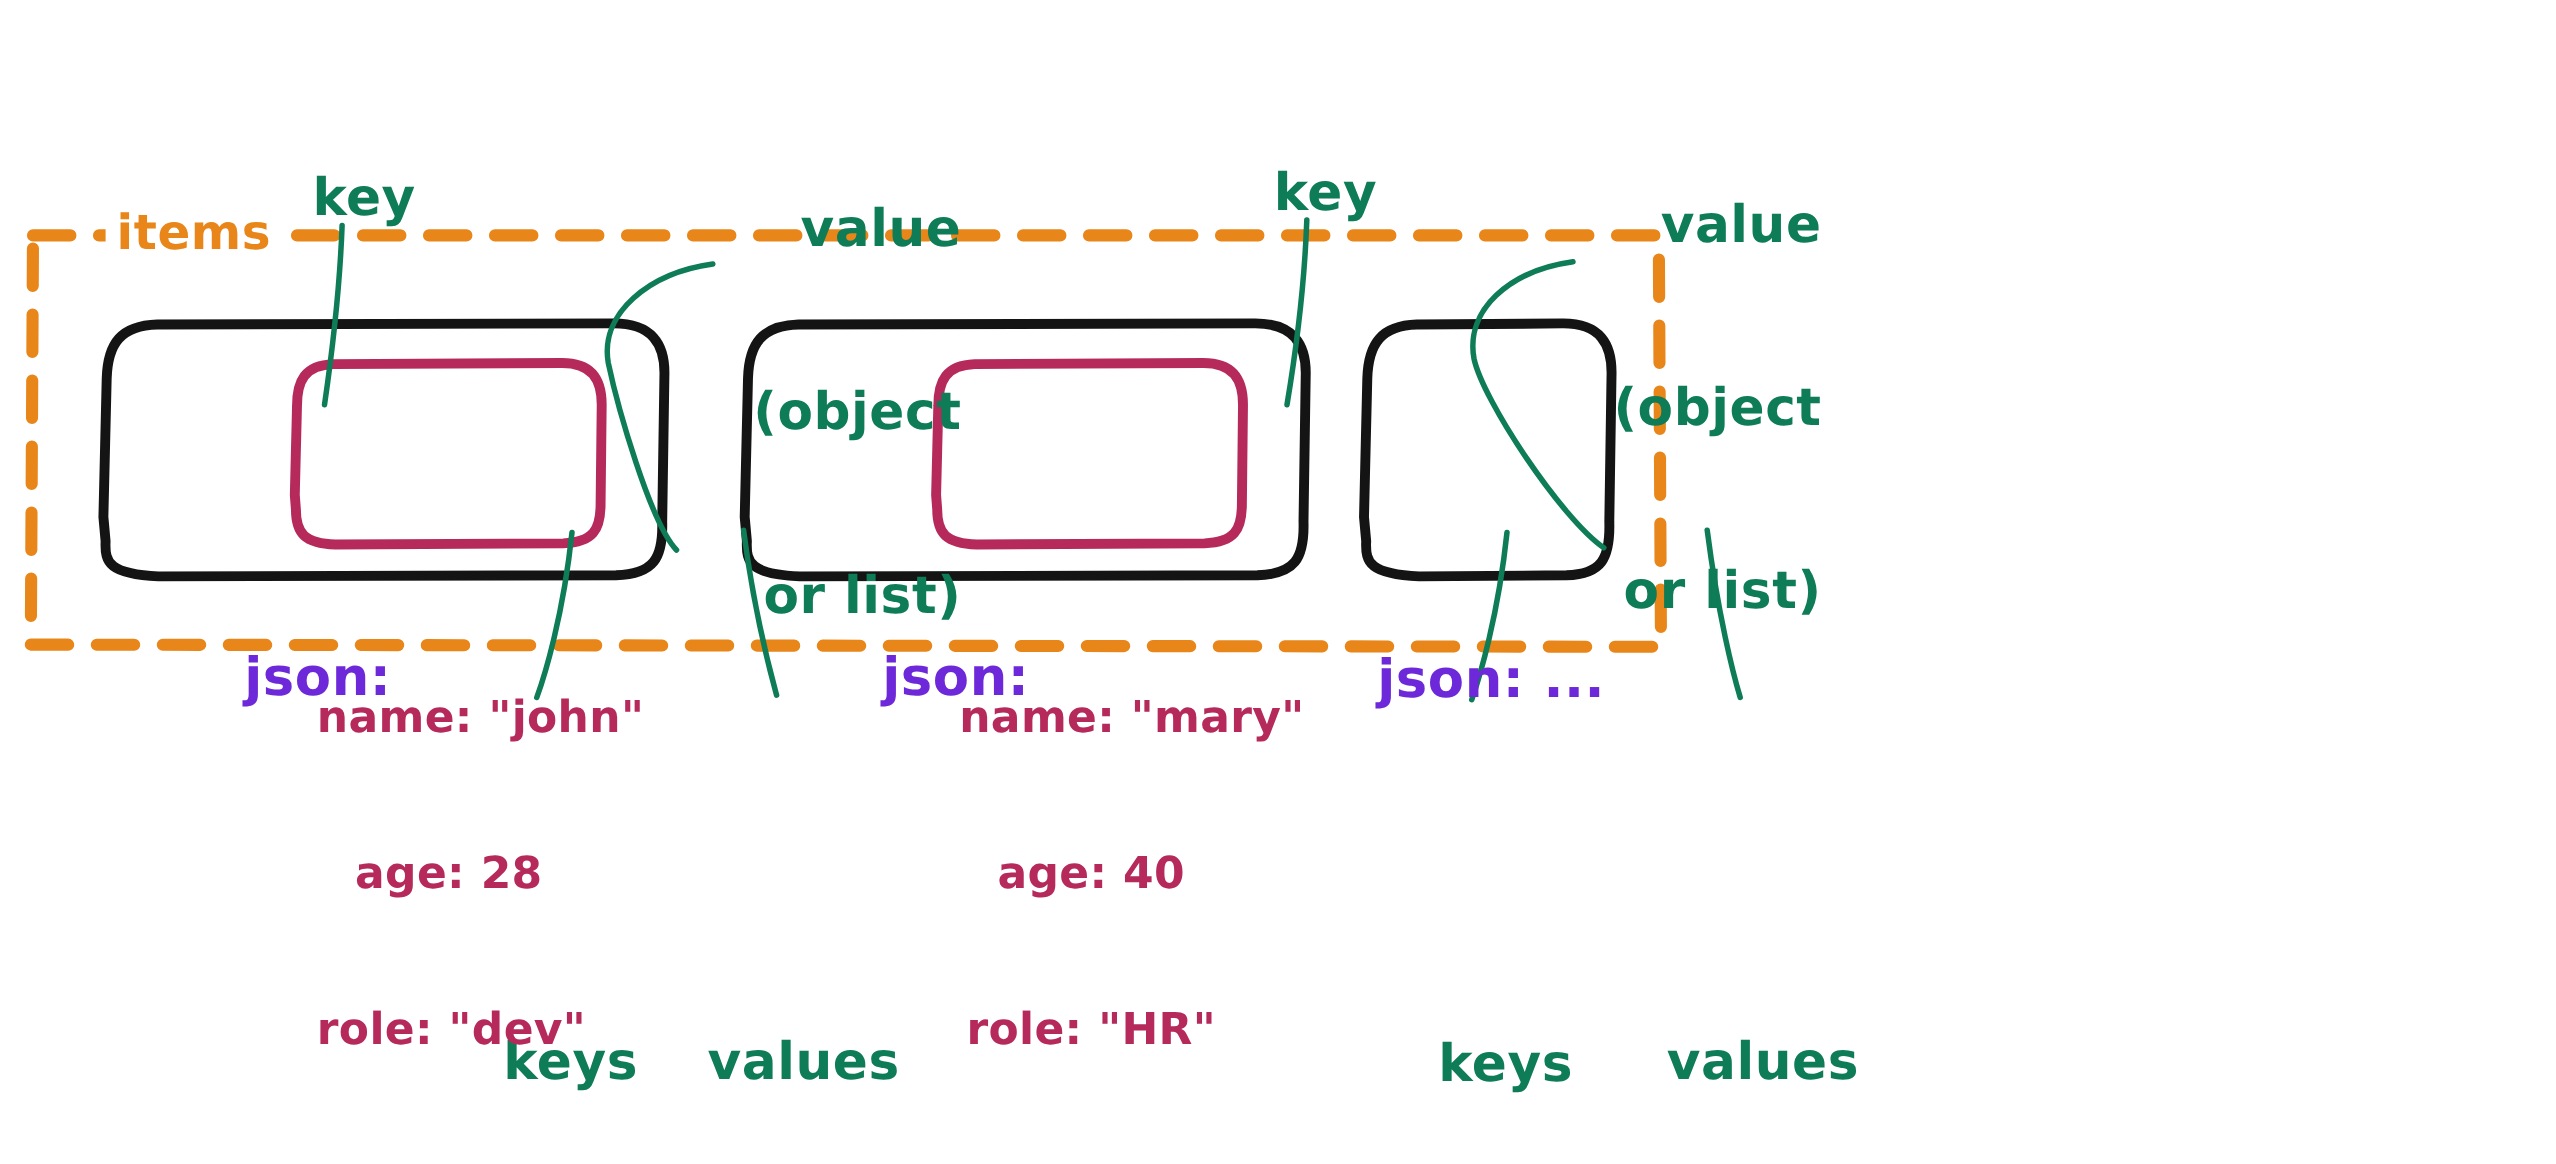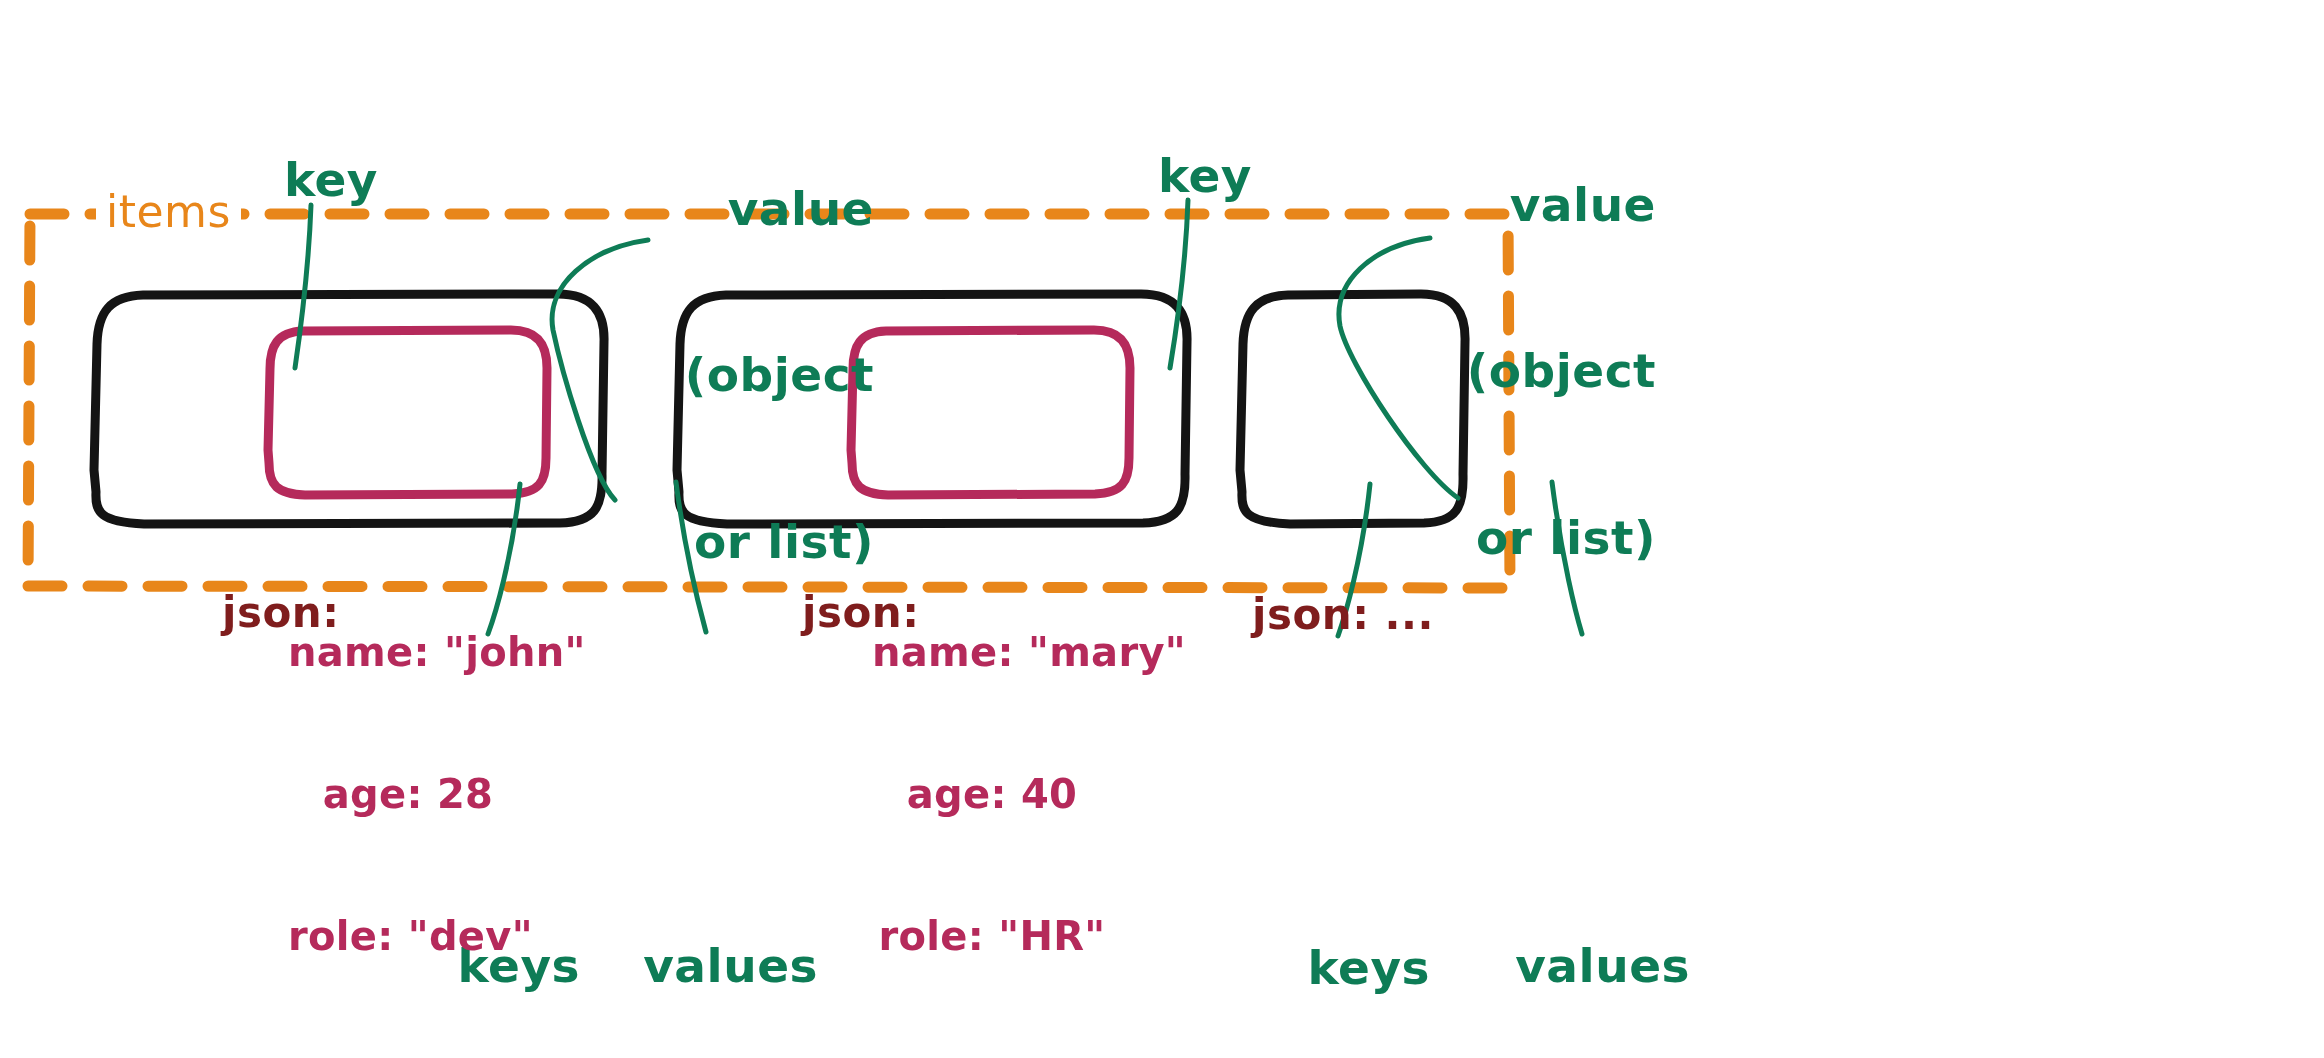--- a/index.html
+++ b/index.html
@@ -30,29 +30,29 @@
   .green {
     color: #0E7C56;
     font-family: "DejaVu Sans", sans-serif;
     font-weight: 600;
     font-size: 47px;
     letter-spacing: 0.5px;
   }
   .orange {
     color: #E8861A;
     font-family: "DejaVu Sans", sans-serif;
-    font-weight: 400;
+    font-weight: 700;
     font-size: 44px;
     letter-spacing: 0.5px;
   }
   .black {
-    color: #7f1d1d;
+    color: #6d28d9;
     font-family: "DejaVu Sans", sans-serif;
     font-weight: 600;
-    font-size: 42px;
+    font-size: 48px;
     letter-spacing: 0.5px;
   }
   .pink {
     color: #B52A5B;
     font-family: "DejaVu Sans", sans-serif;
     font-weight: 600;
     font-size: 40px;
     letter-spacing: 0.3px;
   }
   .json-lines {

